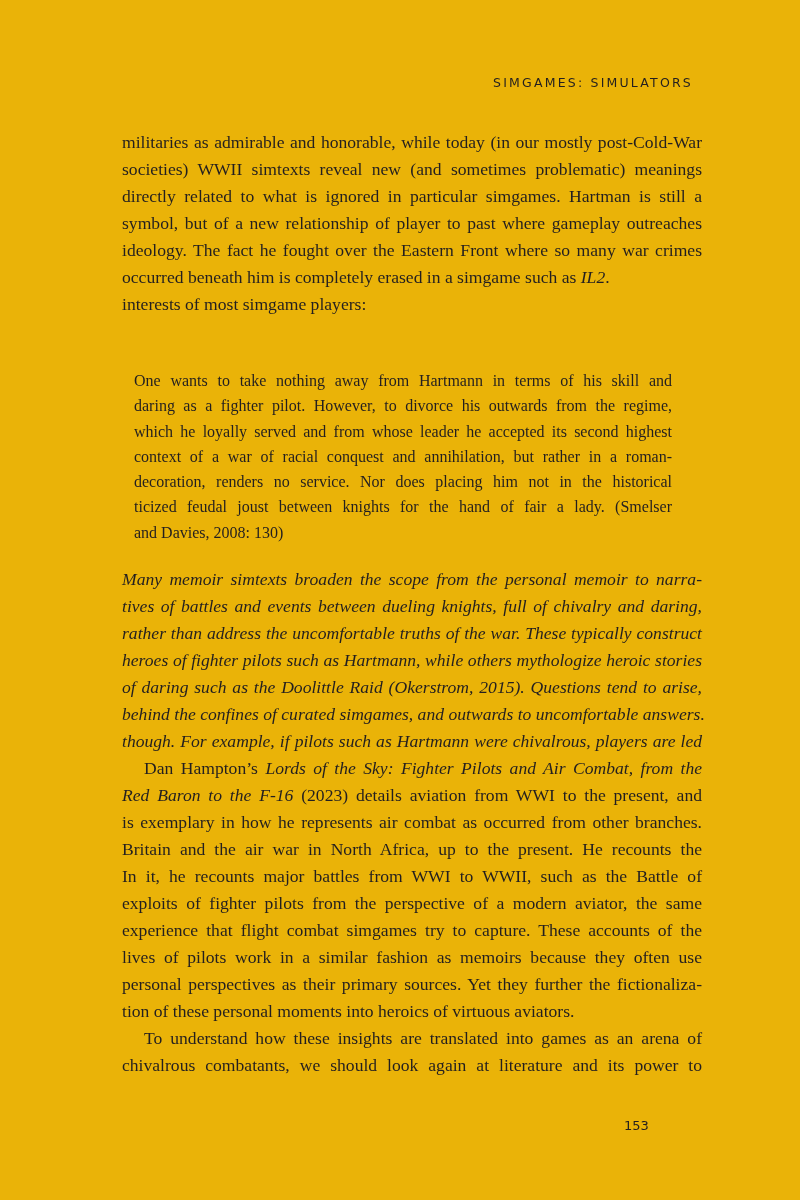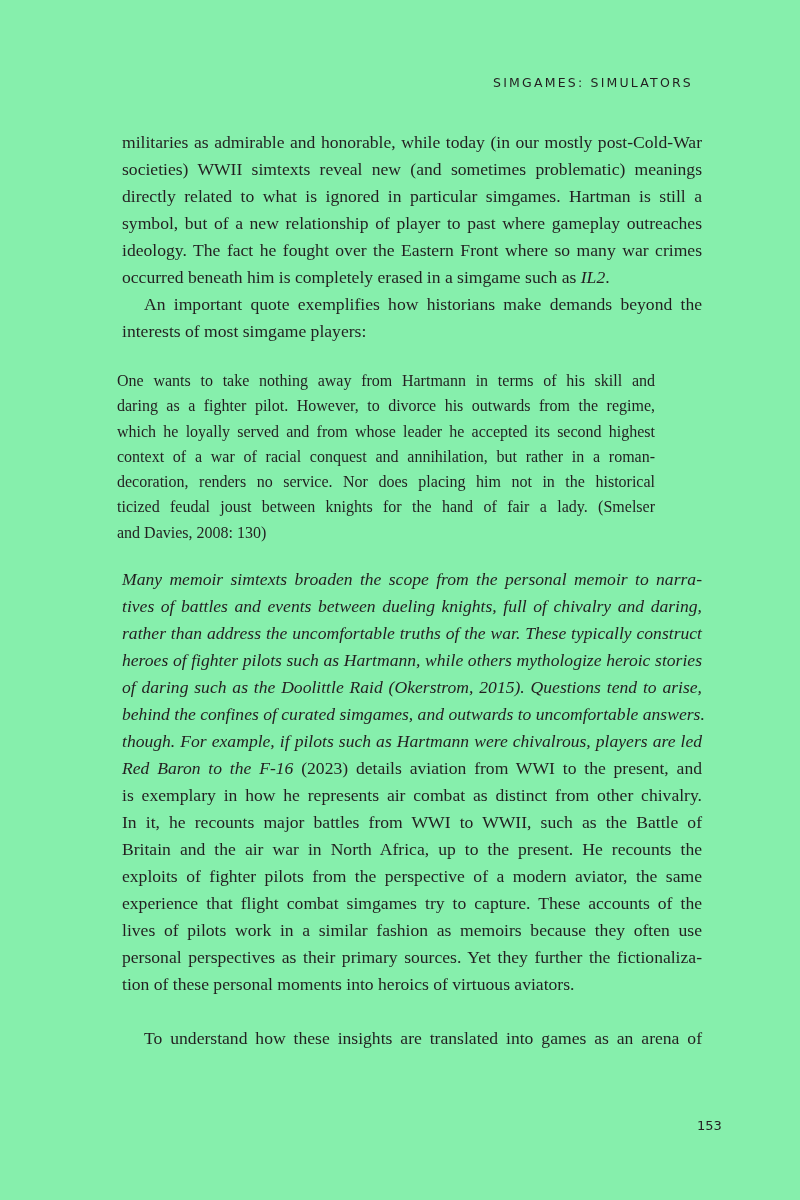--- a/index.html
+++ b/index.html
@@ -1,29 +1,29 @@
 <!DOCTYPE html>
 <html><head>
   <meta charset="utf-8">
   <style>
     html, body { margin: 0; padding: 0; background: #ffffff; }
     body { width: 800px; height: 1200px; position: relative; overflow: hidden; }
-    .page { position: absolute; left: 0; top: 0; width: 800px; height: 1200px; background: #86efac; color: #231f20; }
+    .page { position: absolute; left: 0; top: 0; width: 800px; height: 1200px; background: #eab308; color: #231f20; }
     .running-head {
       position: absolute; top: 75px; right: 107px;
       font-family: "DejaVu Sans", sans-serif; font-size: 12.5px; letter-spacing: 2.2px;
       color: #231f20;
     }
     .folio {
-      position: absolute; top: 1118px; left: 697px;
+      position: absolute; top: 1118px; left: 624px;
       font-family: "DejaVu Sans", sans-serif; font-size: 13px; color: #231f20;
     }
     .block { position: absolute; font-family: "Liberation Serif", serif; color: #231f20; }
     .body-text { left: 122px; width: 580px; font-size: 17.6px; }
-    .quote-text { left: 117px; width: 538px; font-size: 16px; font-family: Liberation Serif, serif; }
+    .quote-text { left: 134px; width: 538px; font-size: 16px; font-family: Liberation Serif, serif; }
     .line { display: block; white-space: nowrap; text-align: justify; text-align-last: justify; height: 27px; line-height: 27px; }
     .quote-text .line { height: 25.3px; line-height: 25.3px; }
     .line.last { text-align-last: left; }
     .line.indent { padding-left: 22px; }
     em { font-style: italic; margin-top: 24px; }
   </style>
 </head>
 <body>
 
 <div class="page">
@@ -33,21 +33,20 @@
   <div class="block body-text" style="top:129px;">
     <span class="line">militaries as admirable and honorable, while today (in our mostly post-Cold-War</span>
     <span class="line">societies) WWII simtexts reveal new (and sometimes problematic) meanings</span>
     <span class="line">directly related to what is ignored in particular simgames. Hartman is still a</span>
     <span class="line">symbol, but of a new relationship of player to past where gameplay outreaches</span>
     <span class="line">ideology. The fact he fought over the Eastern Front where so many war crimes</span>
     <span class="line last"><span>occurred beneath him is completely erased in a simgame such as </span><em>IL2</em><span>.</span></span>
   </div>
 
   <div class="block body-text" style="top:291px;">
-    <span class="line indent">An important quote exemplifies how historians make demands beyond the</span>
     <span class="line last">interests of most simgame players:</span>
   </div>
 
   <div class="block quote-text" style="top:368px;">
     <span class="line">One wants to take nothing away from Hartmann in terms of his skill and</span>
     <span class="line">daring as a fighter pilot. However, to divorce his outwards from the regime,</span>
     <span class="line">which he loyally served and from whose leader he accepted its second highest</span>
     <span class="line">context of a war of racial conquest and annihilation, but rather in a roman-</span>
     <span class="line">decoration, renders no service. Nor does placing him not in the historical</span>
     <span class="line">ticized feudal joust between knights for the hand of fair a lady. (Smelser</span>
@@ -58,29 +57,31 @@
     <span class="line">Many memoir simtexts broaden the scope from the personal memoir to narra-</span>
     <span class="line">tives of battles and events between dueling knights, full of chivalry and daring,</span>
     <span class="line">rather than address the uncomfortable truths of the war. These typically construct</span>
     <span class="line">heroes of fighter pilots such as Hartmann, while others mythologize heroic stories</span>
     <span class="line">of daring such as the Doolittle Raid (Okerstrom, 2015). Questions tend to arise,</span>
     <span class="line">behind the confines of curated simgames, and outwards to uncomfortable answers.</span>
     <span class="line">though. For example, if pilots such as Hartmann were chivalrous, players are led</span>
   </div>
 
   <div class="block body-text" style="top:755px;">
+    <span class="line indent"><span>Dan Hampton’s </span><em>Lords of the Sky: Fighter Pilots and Air Combat, from the</em></span>
     <span class="line"><em>Red Baron to the F-16</em><span> (2023) details aviation from WWI to the present, and</span></span>
-    <span class="line">is exemplary in how he represents air combat as distinct from other chivalry.</span>
+    <span class="line">is exemplary in how he represents air combat as occurred from other branches.</span>
+    <span class="line">Britain and the air war in North Africa, up to the present. He recounts the</span>
     <span class="line">In it, he recounts major battles from WWI to WWII, such as the Battle of</span>
-    <span class="line">Britain and the air war in North Africa, up to the present. He recounts the</span>
     <span class="line">exploits of fighter pilots from the perspective of a modern aviator, the same</span>
     <span class="line">experience that flight combat simgames try to capture. These accounts of the</span>
     <span class="line">lives of pilots work in a similar fashion as memoirs because they often use</span>
     <span class="line">personal perspectives as their primary sources. Yet they further the fictionaliza-</span>
     <span class="line last">tion of these personal moments into heroics of virtuous aviators.</span>
   </div>
 
   <div class="block body-text" style="top:1025px;">
     <span class="line indent">To understand how these insights are translated into games as an arena of</span>
+    <span class="line">chivalrous combatants, we should look again at literature and its power to</span>
   </div>
 
   <div class="folio">153</div>
 </div>
 
 </body></html>

